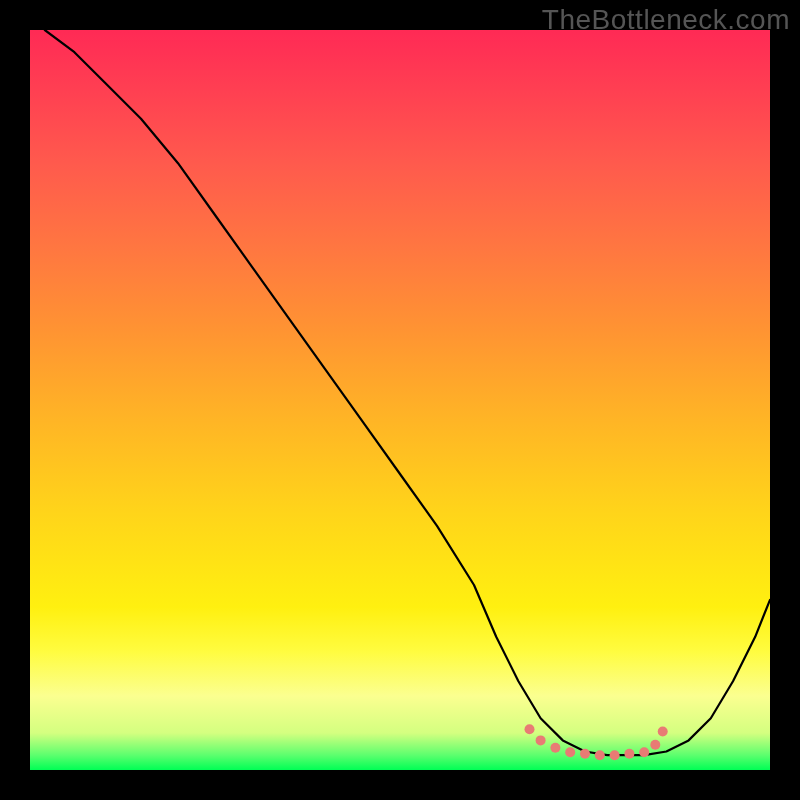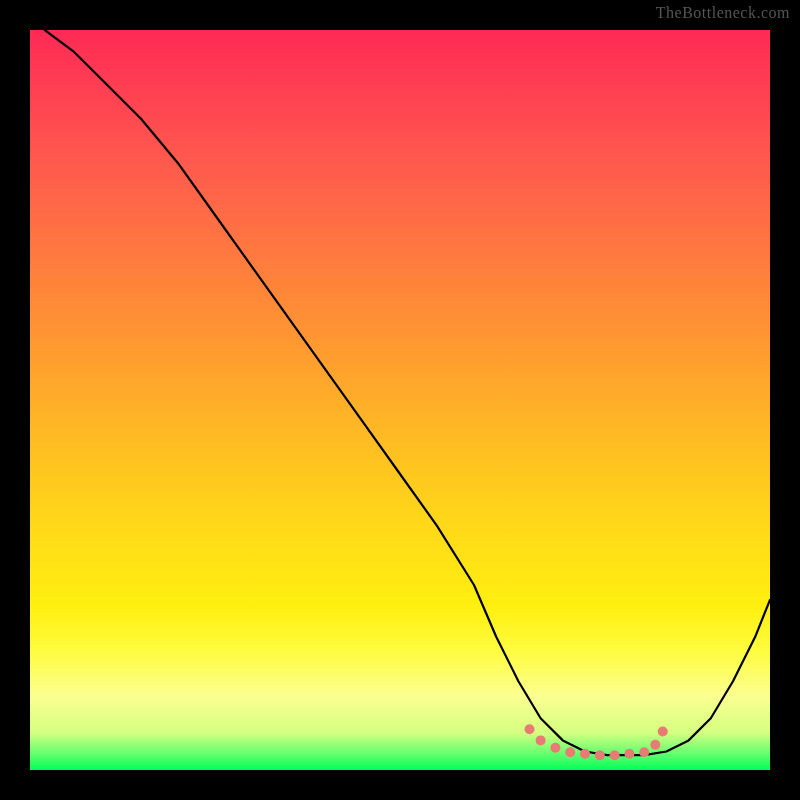--- a/index.html
+++ b/index.html
@@ -8,25 +8,24 @@
     height: 800px;
     background: #000;
     position: relative;
     font-family: Arial, sans-serif;
   }
   .watermark {
     position: absolute;
     top: 4px;
     right: 10px;
     color: #555;
-    font-size: 16px;
+    font-size: 28px;
     font-weight: 500;
     letter-spacing: 0.5px;
     z-index: 10;
-    font-family: Liberation Serif, serif;
   }
   .plot-area {
     position: absolute;
     left: 30px;
     top: 30px;
     width: 740px;
     height: 740px;
     background: linear-gradient(to bottom,
       #ff2a55 0%,
       #ff3f52 8%,

